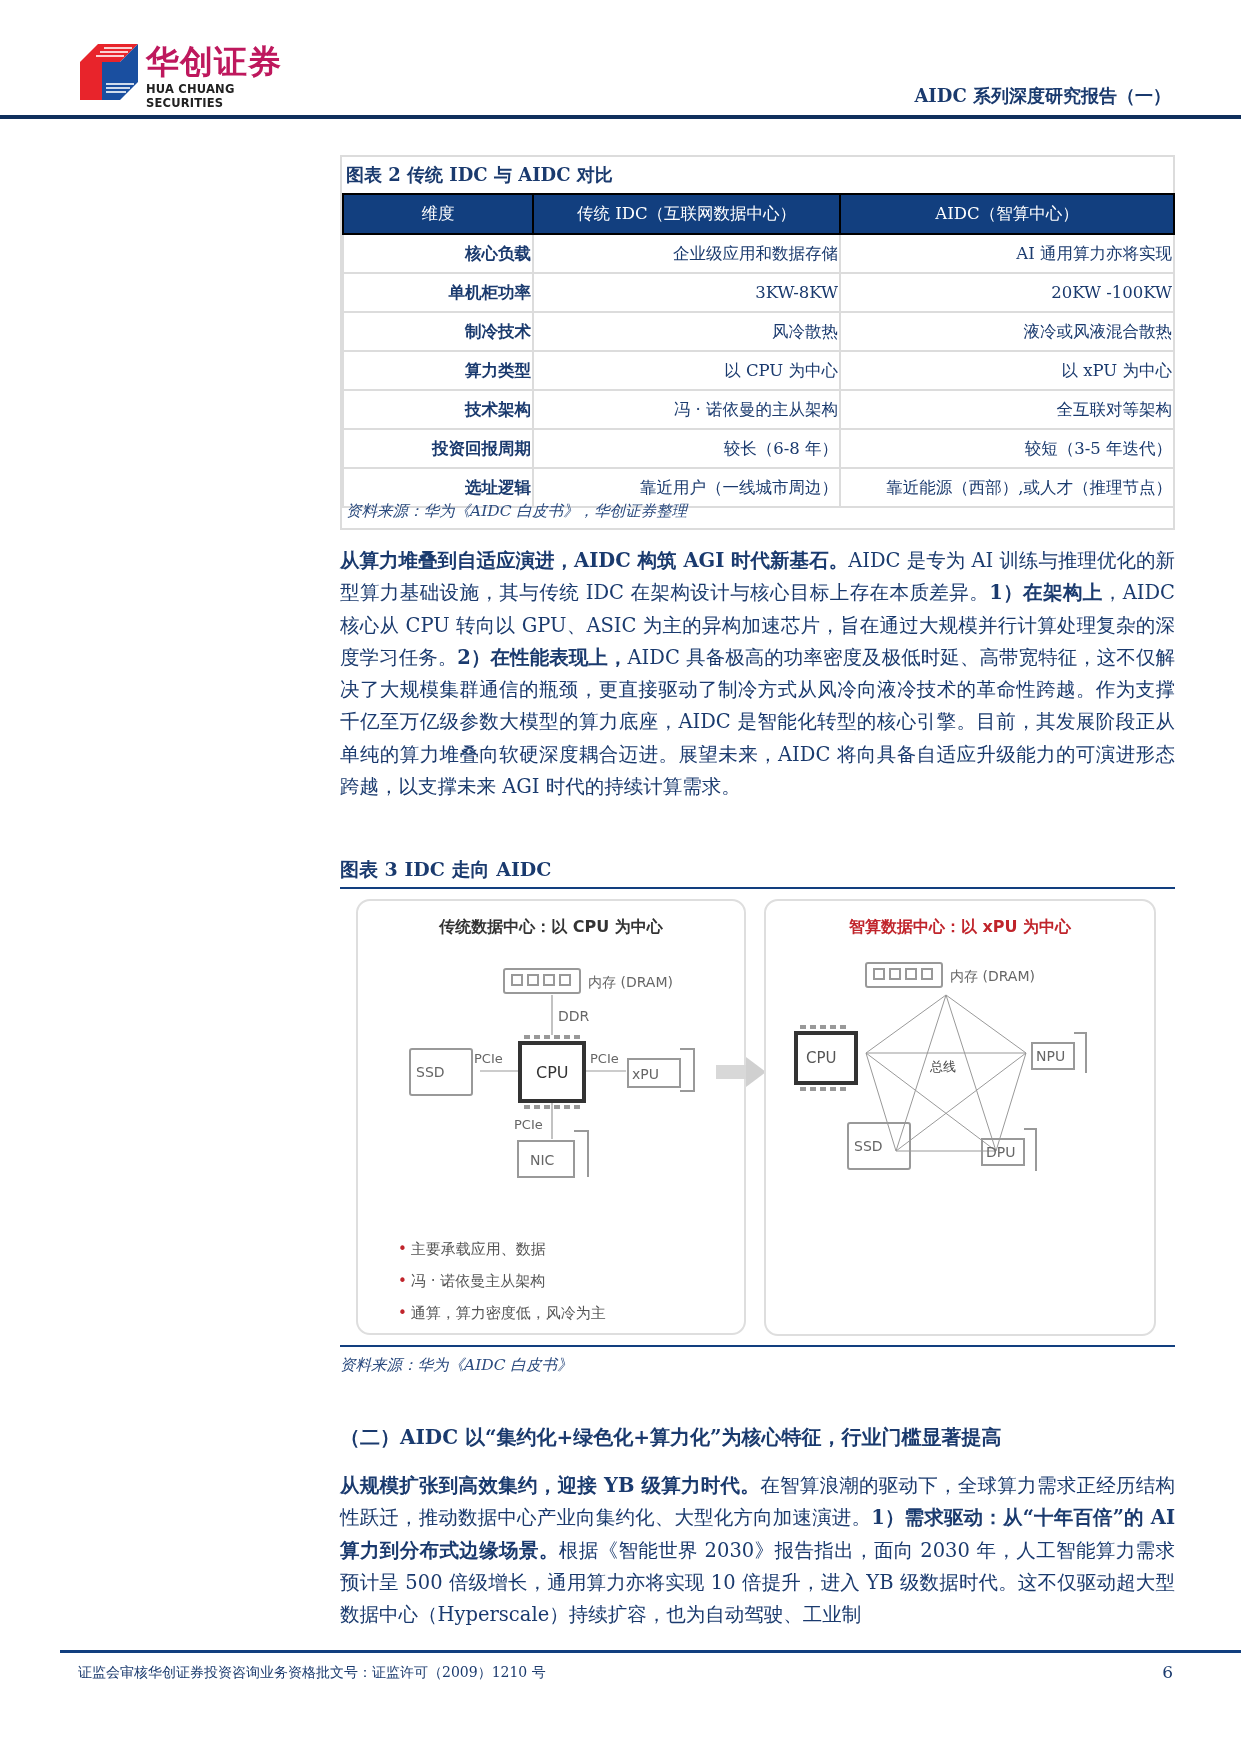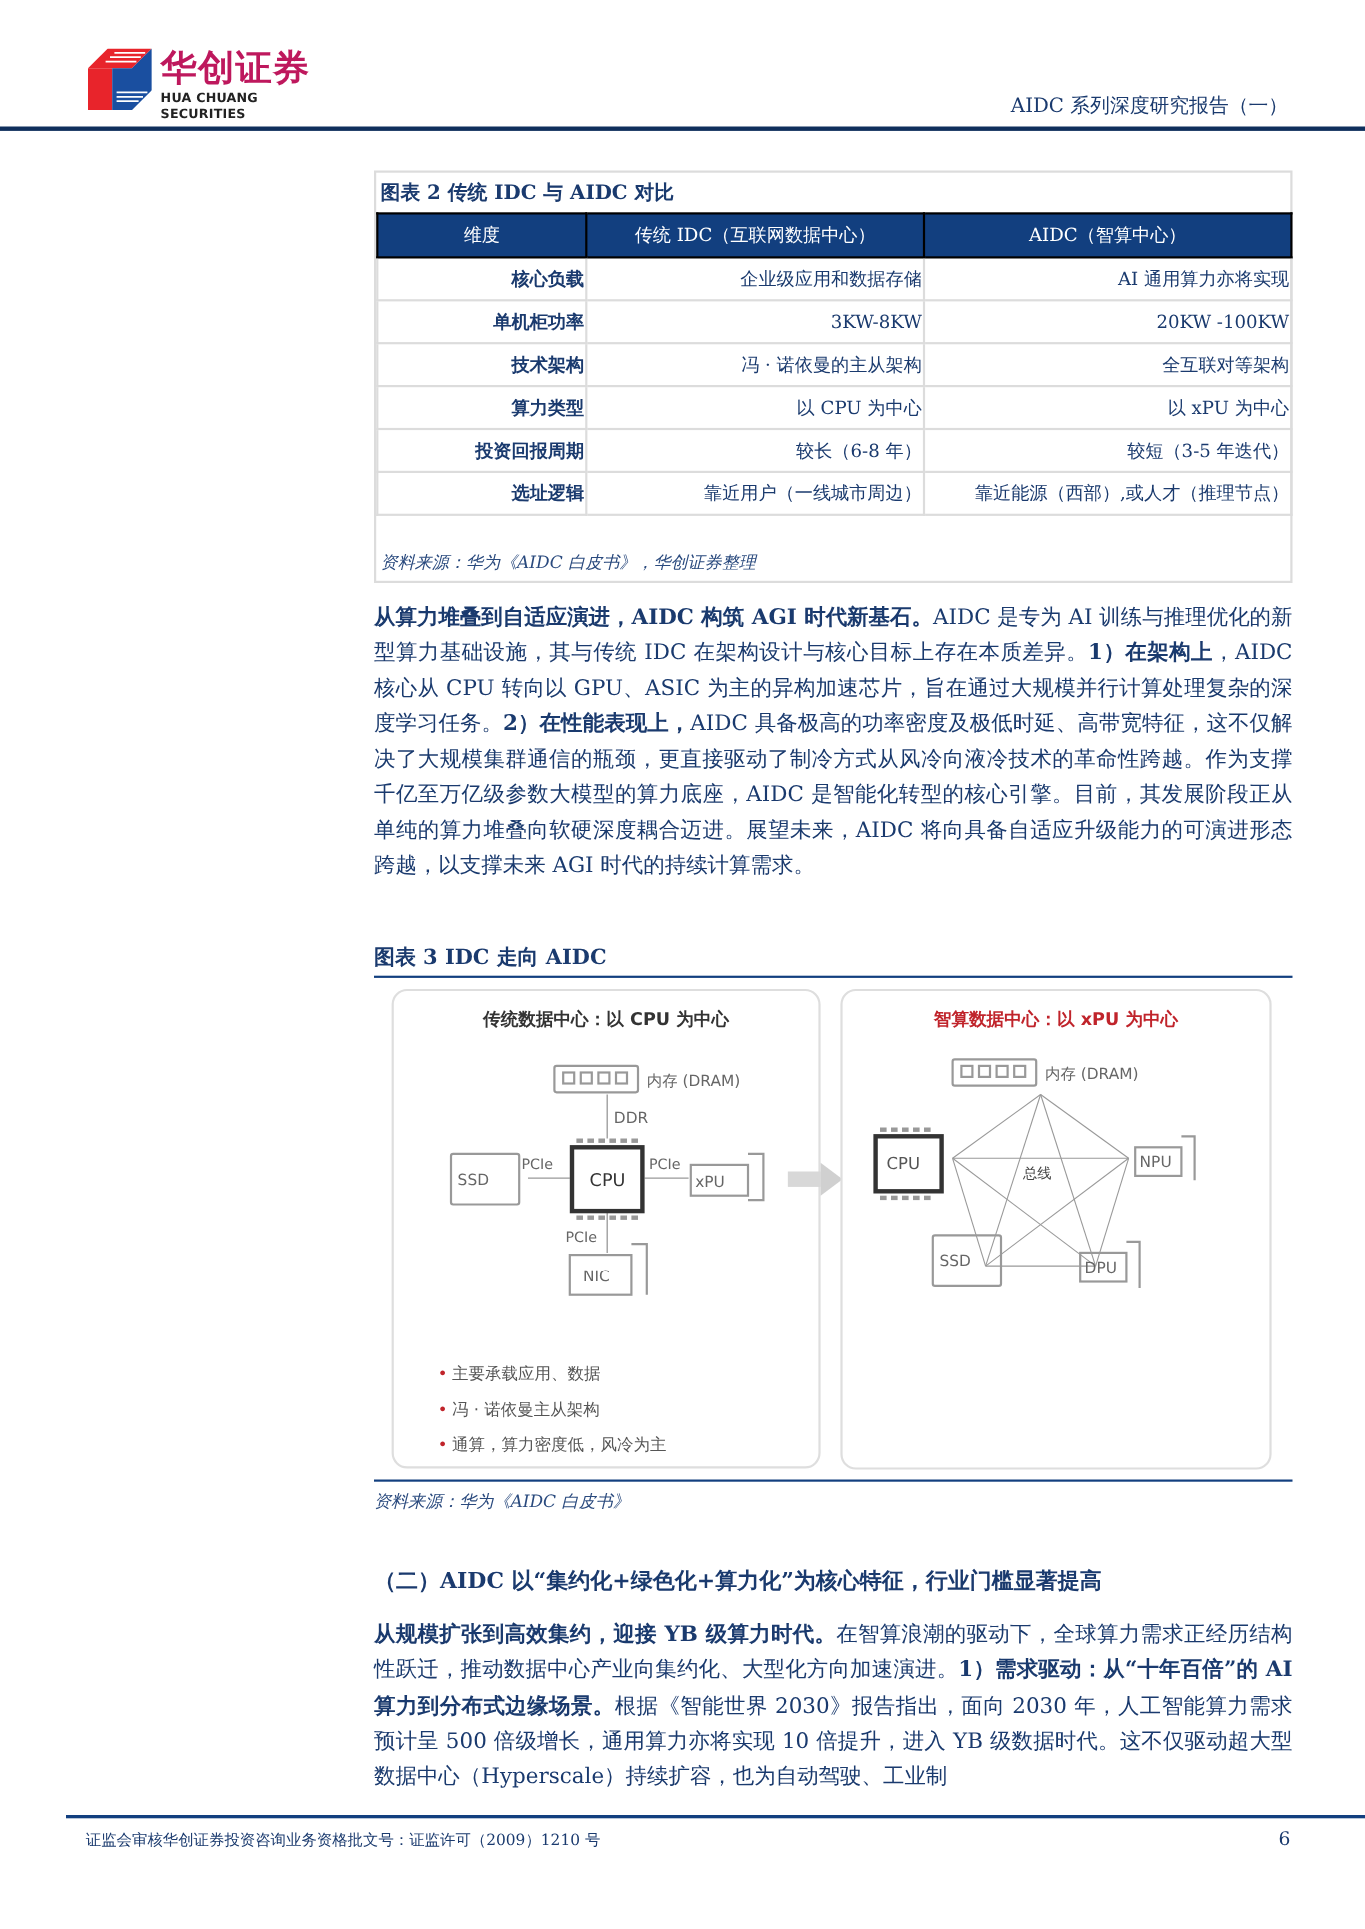--- a/index.html
+++ b/index.html
@@ -5,21 +5,21 @@
   html, body { margin:0; padding:0; background:#ffffff; }
   body { width:1241px; height:1754px; position:relative; overflow:hidden;
          font-family:"DejaVu Serif", "Liberation Serif", serif; color:#1a3a6e; }
   .abs { position:absolute; }
 
   
   .logo { left:80px; top:42px; width:230px; height:58px; }
   .logo-mark { position:absolute; left:0; top:2px; width:58px; height:56px; }
   .logo-cn { position:absolute; left:66px; top:0; font-family:"DejaVu Sans", sans-serif; font-weight:bold; font-size:33px; color:#be185d; letter-spacing:1px; line-height:40px; }
   .logo-en { position:absolute; left:66px; top:40px; font-family:"DejaVu Sans", sans-serif; font-weight:bold; font-size:11.5px; color:#222; letter-spacing:0.2px; }
-  .hdr-title { right:70px; top:84px; font-size:18px; font-weight:normal; color:#1a3a6e; }
+  .hdr-title { right:70px; top:84px; font-size:18px; font-weight:bold; color:#1a3a6e; }
   .hdr-rule { left:0; top:115px; width:1241px; height:4px; background:#0f2f5c; }
 
   
   .tbl-wrap { left:340px; top:155px; width:835px; height:375px; border:2px solid #dcdcdc; box-sizing:border-box; }
   .tbl-caption { position:absolute; left:4px; top:6px; font-size:18px; font-weight:bold; color:#1a3a6e; }
   table.cmp { position:absolute; left:0; top:36px; width:831px; border-collapse:collapse; table-layout:fixed; font-size:16.5px; }
   table.cmp th { background:#123f7f; color:#ffffff; font-weight:normal; height:36px; border:2px solid #000000; }
   table.cmp td { height:35px; border:2px solid #dcdcdc; text-align:right; color:#1a3a6e; }
   table.cmp td.dim { font-weight:bold; }
   .tbl-src { position:absolute; left:4px; bottom:6px; font-size:15.5px; font-style:italic; color:#2a4a7e; }
@@ -89,28 +89,33 @@
         <td class="dim">核心负载</td>
         <td>企业级应用和数据存储</td>
         <td>AI 通用算力亦将实现</td>
       </tr>
       <tr>
         <td class="dim">单机柜功率</td>
         <td>3KW-8KW</td>
         <td>20KW -100KW</td>
       </tr>
       <tr>
+        <td class="dim">制冷技术</td>
+        <td>风冷散热</td>
+        <td>液冷或风液混合散热</td>
+      </tr>
+      <tr>
+        <td class="dim">算力类型</td>
+        <td>以 CPU 为中心</td>
+        <td>以 xPU 为中心</td>
+      </tr>
+      <tr>
         <td class="dim">技术架构</td>
         <td>冯 · 诺依曼的主从架构</td>
         <td>全互联对等架构</td>
-      </tr>
-      <tr>
-        <td class="dim">算力类型</td>
-        <td>以 CPU 为中心</td>
-        <td>以 xPU 为中心</td>
       </tr>
       <tr>
         <td class="dim">投资回报周期</td>
         <td>较长（6-8 年）</td>
         <td>较短（3-5 年迭代）</td>
       </tr>
       <tr>
         <td class="dim">选址逻辑</td>
         <td>靠近用户（一线城市周边）</td>
         <td>靠近能源（西部）,或人才（推理节点）</td>

